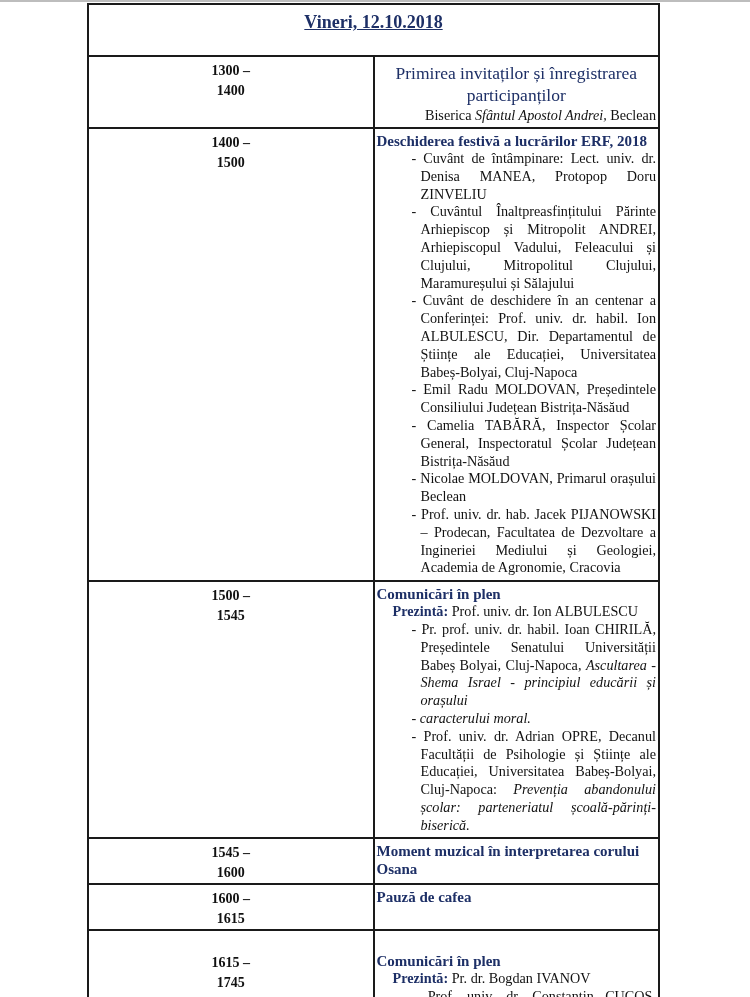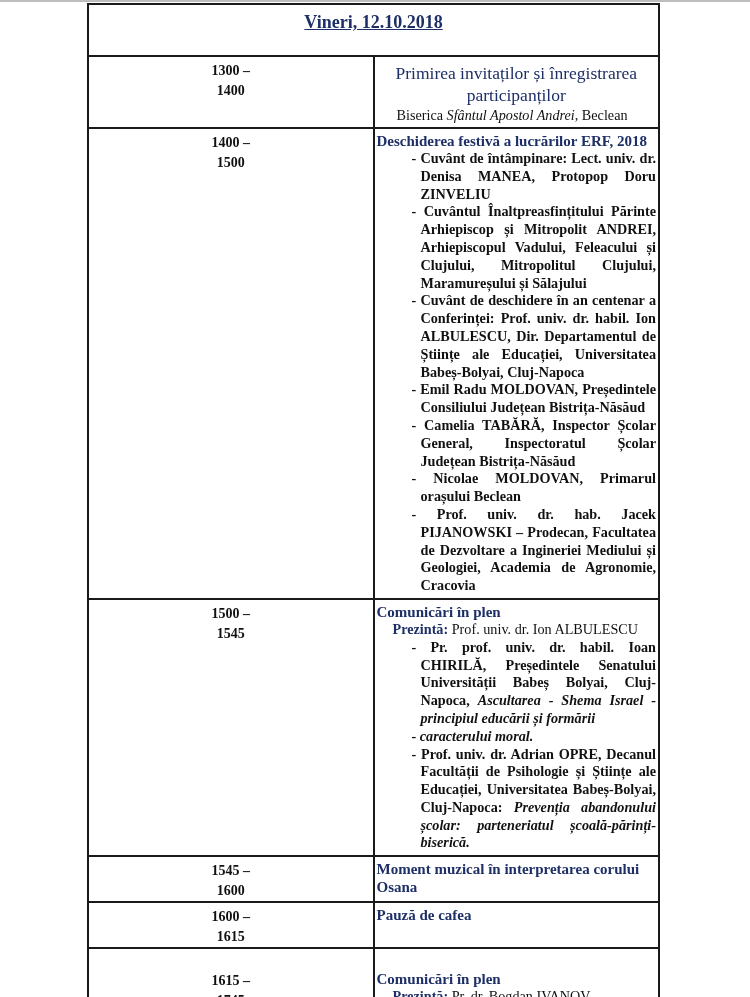--- a/index.html
+++ b/index.html
@@ -6,25 +6,25 @@
   body { width: 750px; height: 997px; position: relative; overflow: hidden;
          font-family: "Liberation Serif", "DejaVu Serif", serif; color: #111; }
   .topbar { position: absolute; left: 0; top: 0; width: 750px; height: 2px; background: #bdbdbd; }
   table.sched { position: absolute; left: 87px; top: 3px; width: 573px; border-collapse: collapse; table-layout: fixed; }
   table.sched td { border: 2px solid #1a1a1a; vertical-align: top; padding: 0; }
   td.time { width: 66px; text-align: center; font-weight: bold; font-size: 14px; line-height: 20px; padding-top: 4px !important; }
   td.content { font-size: 14.2px; line-height: 17.8px; padding: 3px 2px 3px 2px !important; }
   .title-cell { text-align: center; height: 50px; }
   .day-title { display: inline-block; margin-top: 7px; font-size: 18px; font-weight: bold; color: #1d2f66; text-decoration: underline; }
   .session-title-center { text-align: center; font-weight: normal; font-size: 17.5px; color: #1d2f66; line-height: 22px; margin-top: 2px; }
-  .session-location { text-align: left; font-size: 14.2px; line-height: 18px; padding-left: 20px; }
+  .session-location { text-align: right; font-size: 14.2px; line-height: 18px; padding-left: 20px; }
   .session-title { font-weight: bold; color: #1d2f66; font-size: 15px; line-height: 18px; }
   .presenter-label { font-weight: bold; color: #1d2f66; padding-left: 16px; }
   ul.items { list-style: none; margin: 0; padding: 0 0 0 22px; }
-  ul.items li { text-align: justify; padding-left: 22px; text-indent: -9px; margin: 0; font-weight: bold; }
+  ul.items li { text-align: justify; padding-left: 22px; text-indent: -9px; margin: 0; }
   .it { font-style: italic; }
 </style>
 </head>
 <body>
 
 <div class="topbar"></div>
 
 <table class="sched">
   <tbody>
       <tr>
@@ -65,21 +65,21 @@
 
   <tr style="height:181px;">
     <td class="time">
       <div>1500 –</div>
       <div>1545</div>
     </td>
     <td class="content">
       <div class="session-title">Comunicări în plen</div>
       <div><span class="presenter-label">Prezintă:</span><span> Prof. univ. dr. Ion ALBULESCU</span></div>
       <ul class="items">
-        <li><span>- Pr. prof. univ. dr. habil. Ioan CHIRILĂ, Președintele Senatului Universității Babeș Bolyai, Cluj-Napoca, </span><span class="it">Ascultarea - Shema Israel - principiul educării și formării</span></li>
+        <li><span>- Pr. prof. univ. dr. habil. Ioan CHIRILĂ, Președintele Senatului Universității Babeș Bolyai, Cluj-Napoca, </span><span class="it">Ascultarea - Shema Israel - principiul educării și orașului</span></li>
         <li style="padding-left:13px;text-indent:0;"><span>- </span><span class="it">caracterului moral.</span></li>
         <li><span>- Prof. univ. dr. Adrian OPRE, Decanul Facultății de Psihologie și Științe ale Educației, Universitatea Babeș-Bolyai, Cluj-Napoca: </span><span class="it">Prevenția abandonului școlar: parteneriatul școală-părinți-biserică.</span></li>
       </ul>
     </td>
   </tr>
 
   <tr style="height:39px;padding-left:16px;">
     <td class="time">
       <div>1545 –</div>
       <div>1600</div>

